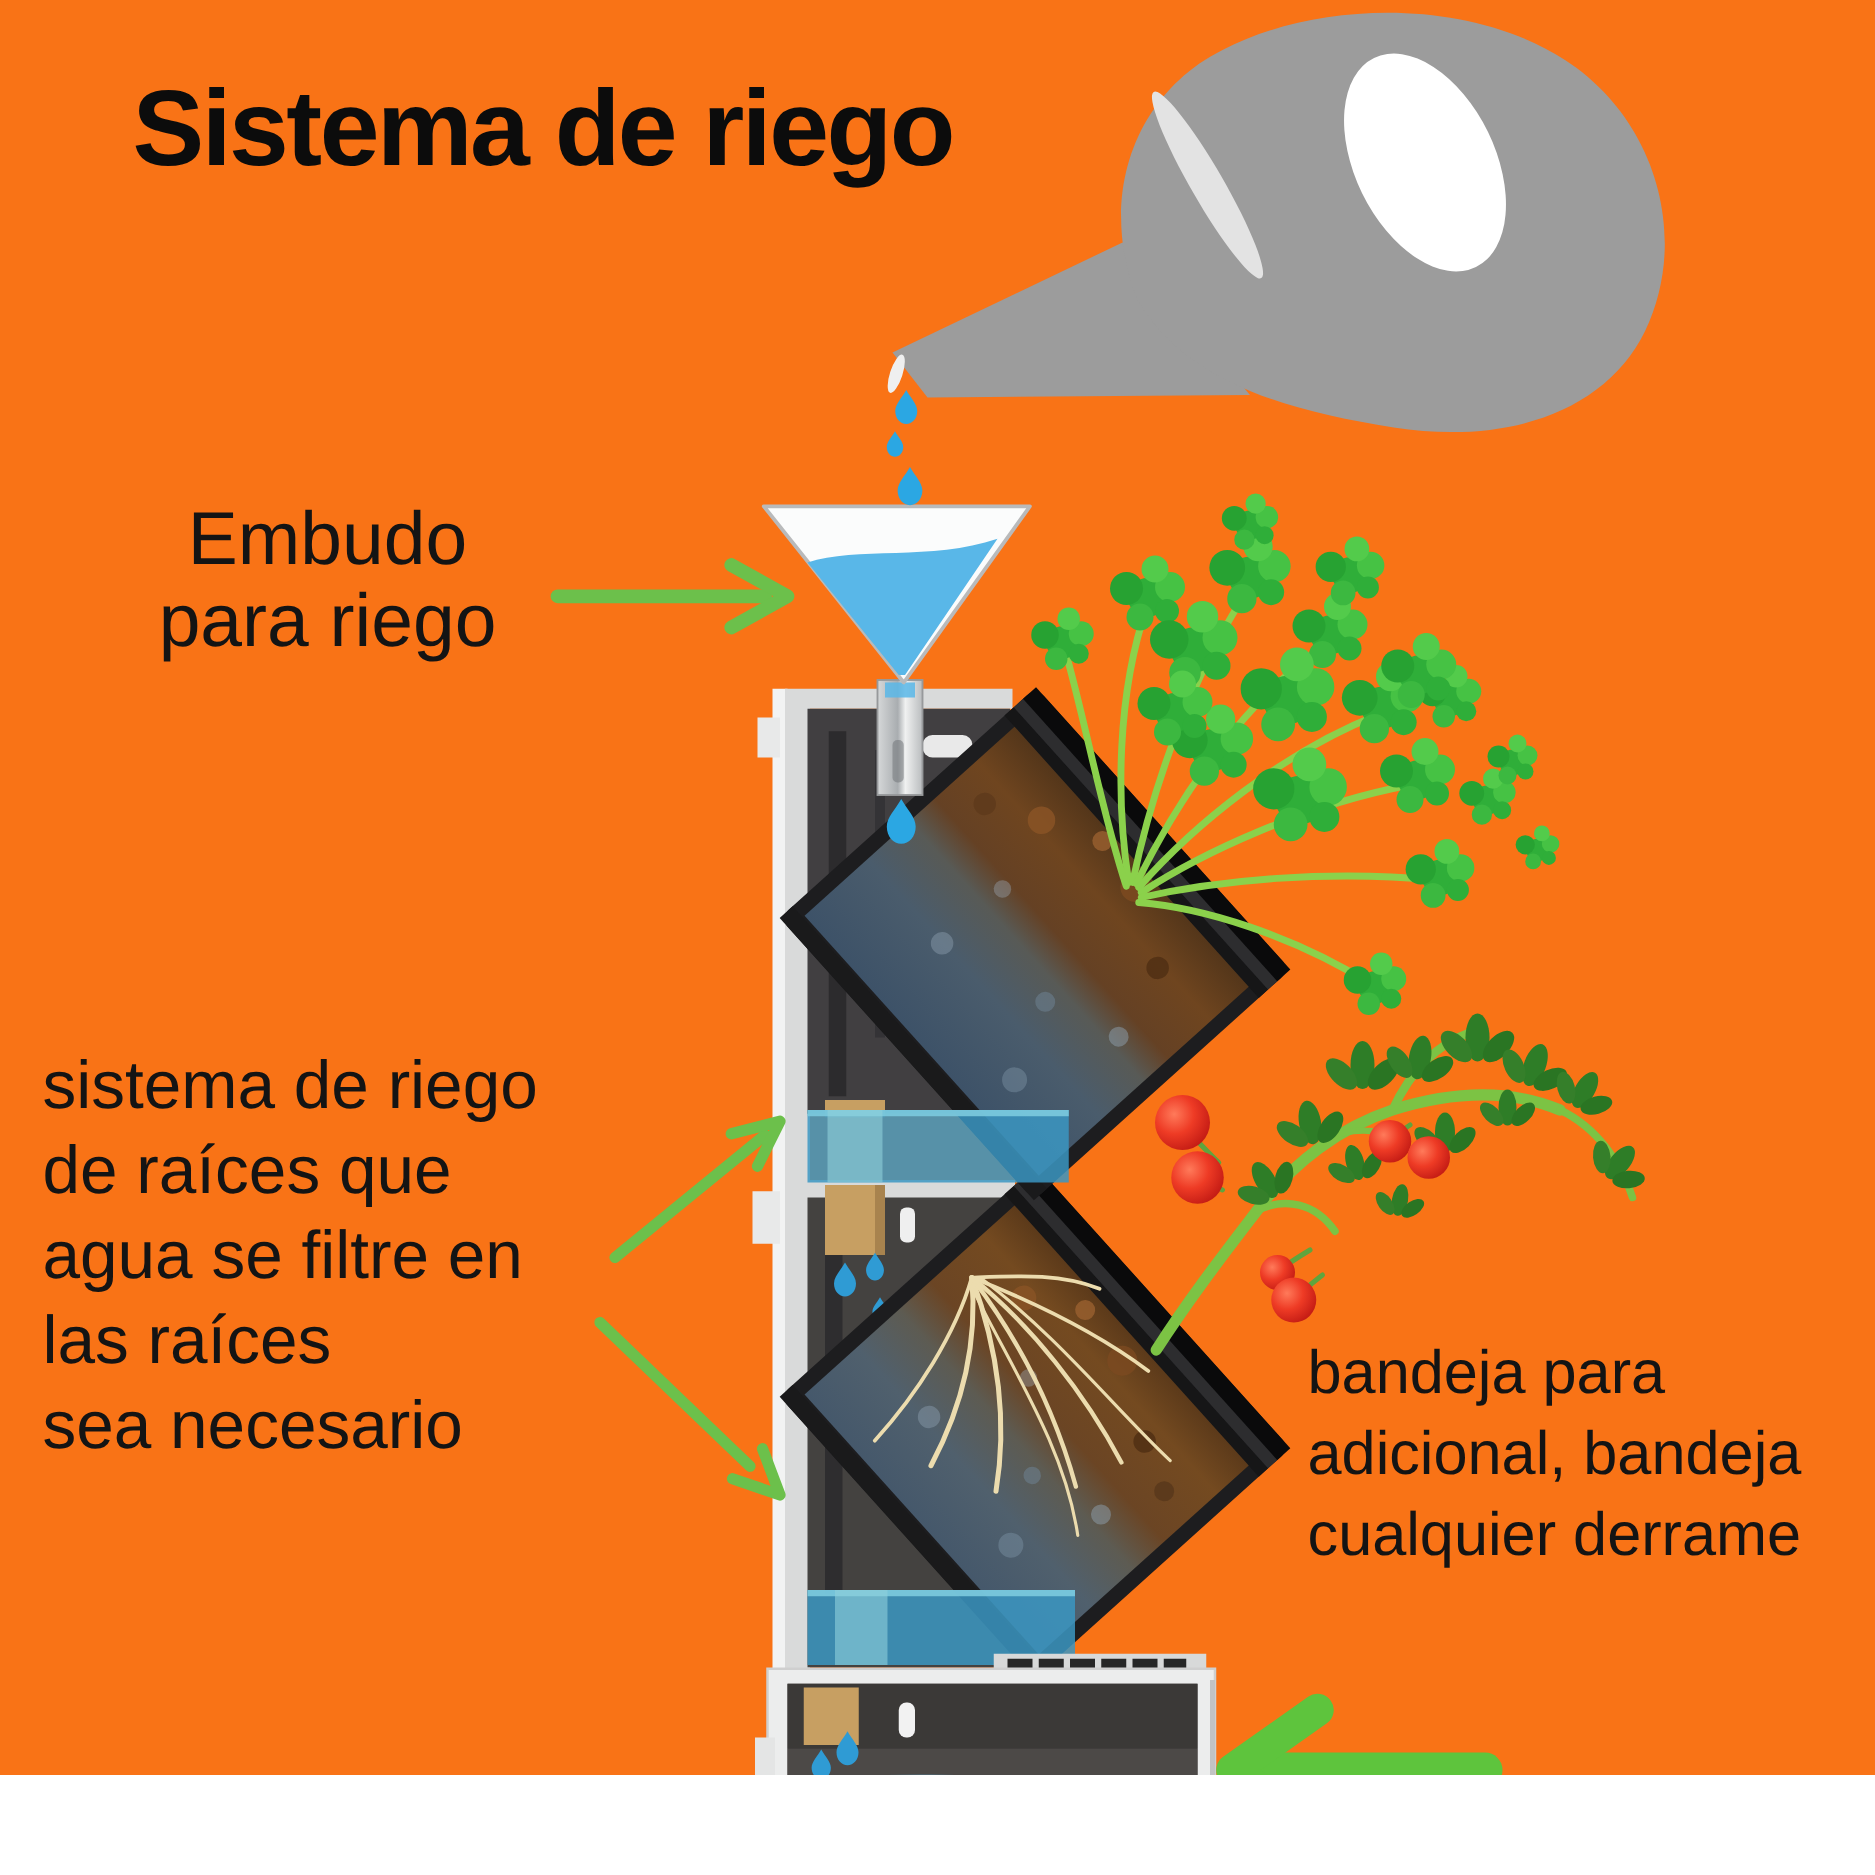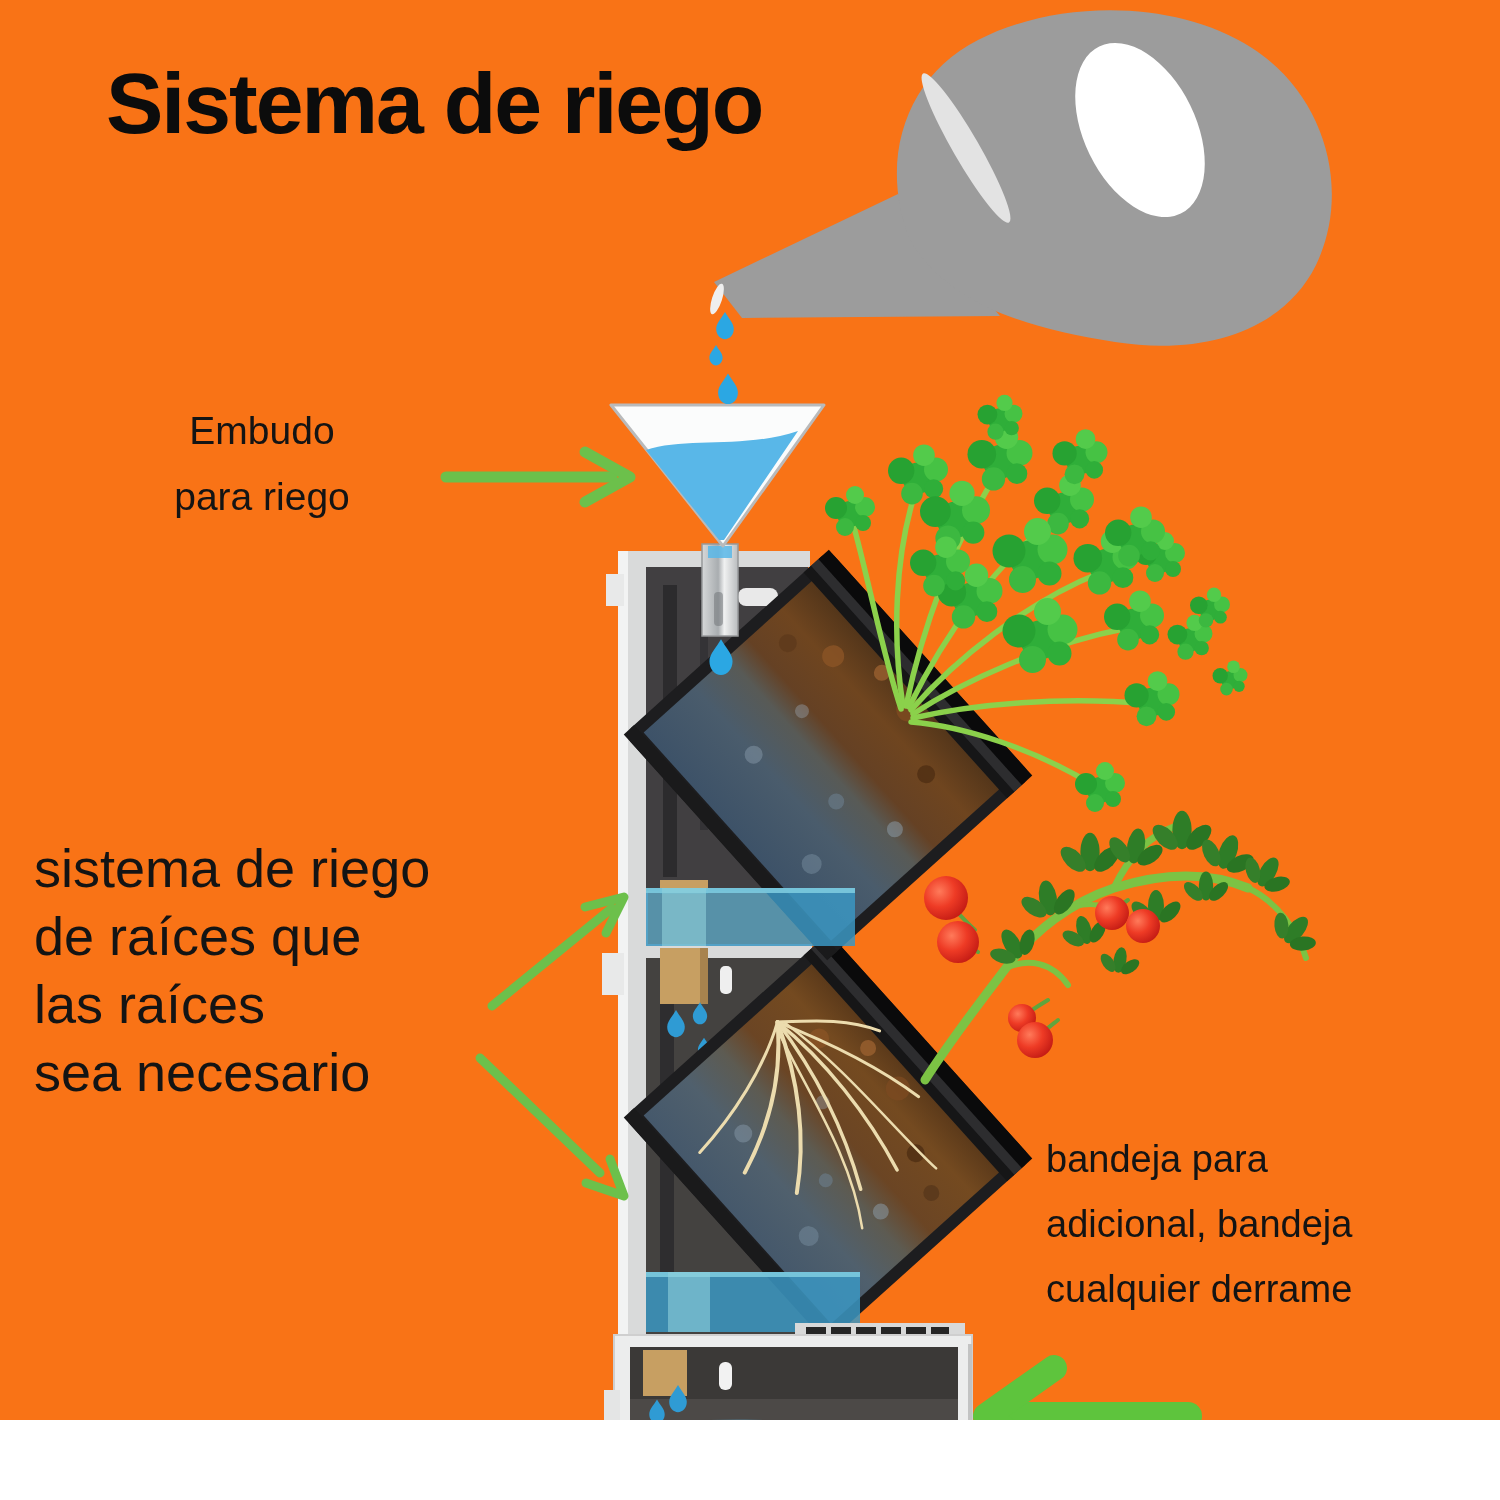--- a/index.html
+++ b/index.html
@@ -2,23 +2,23 @@
 <html><head>
 <meta charset="utf-8">
 <style>
   html,body{margin:0;padding:0;background:#ffffff;}
   .stage{position:relative;width:1500px;height:1420px;background:#f97316;overflow:hidden;
          font-family:"Liberation Sans", sans-serif;color:#111;}
   .stage svg{position:absolute;left:0;top:0;}
   .title{position:absolute;left:106px;top:54px;font-size:86px;font-weight:bold;
          letter-spacing:-2px;color:#0c0c0c;white-space:nowrap;}
   .funnel-label{position:absolute;left:86px;top:398px;width:352px;text-align:center;
-         font-size:39px;line-height:66px;color:#141414;}
+         font-size:60px;line-height:66px;color:#141414;}
   .left-label{position:absolute;left:34px;top:834px;font-size:54px;line-height:68px;color:#141414;}
-  .right-label{position:absolute;left:1046px;top:1127px;font-size:38px;line-height:65px;color:#141414;}
+  .right-label{position:absolute;left:1046px;top:1066px;font-size:49px;line-height:65px;color:#141414;}
   .line{display:block;white-space:nowrap;}
 </style>
 </head>
 <body>
 
 <div class="stage">
 
 <svg width="1500" height="1500" viewBox="0 0 1500 1500">
   <defs>
     <path id="drop" d="M0,-15 C4.5,-7 11,-1 11,6 C11,13.5 6,19 0,19 C-6,19 -11,13.5 -11,6 C-11,-1 -4.5,-7 0,-15 Z"></path>
@@ -284,20 +284,21 @@
 <div class="title">Sistema de riego</div>
 
 <div class="funnel-label">
   <span class="line">Embudo</span>
   <span class="line">para riego</span>
 </div>
 
 <div class="left-label">
   <span class="line">sistema de riego</span>
   <span class="line">de raíces que</span>
+  <span class="line">agua se filtre en</span>
   <span class="line">las raíces</span>
   <span class="line">sea necesario</span>
 </div>
 
 <div class="right-label">
   <span class="line">bandeja para</span>
   <span class="line">adicional, bandeja</span>
   <span class="line">cualquier derrame</span>
 </div>
 

